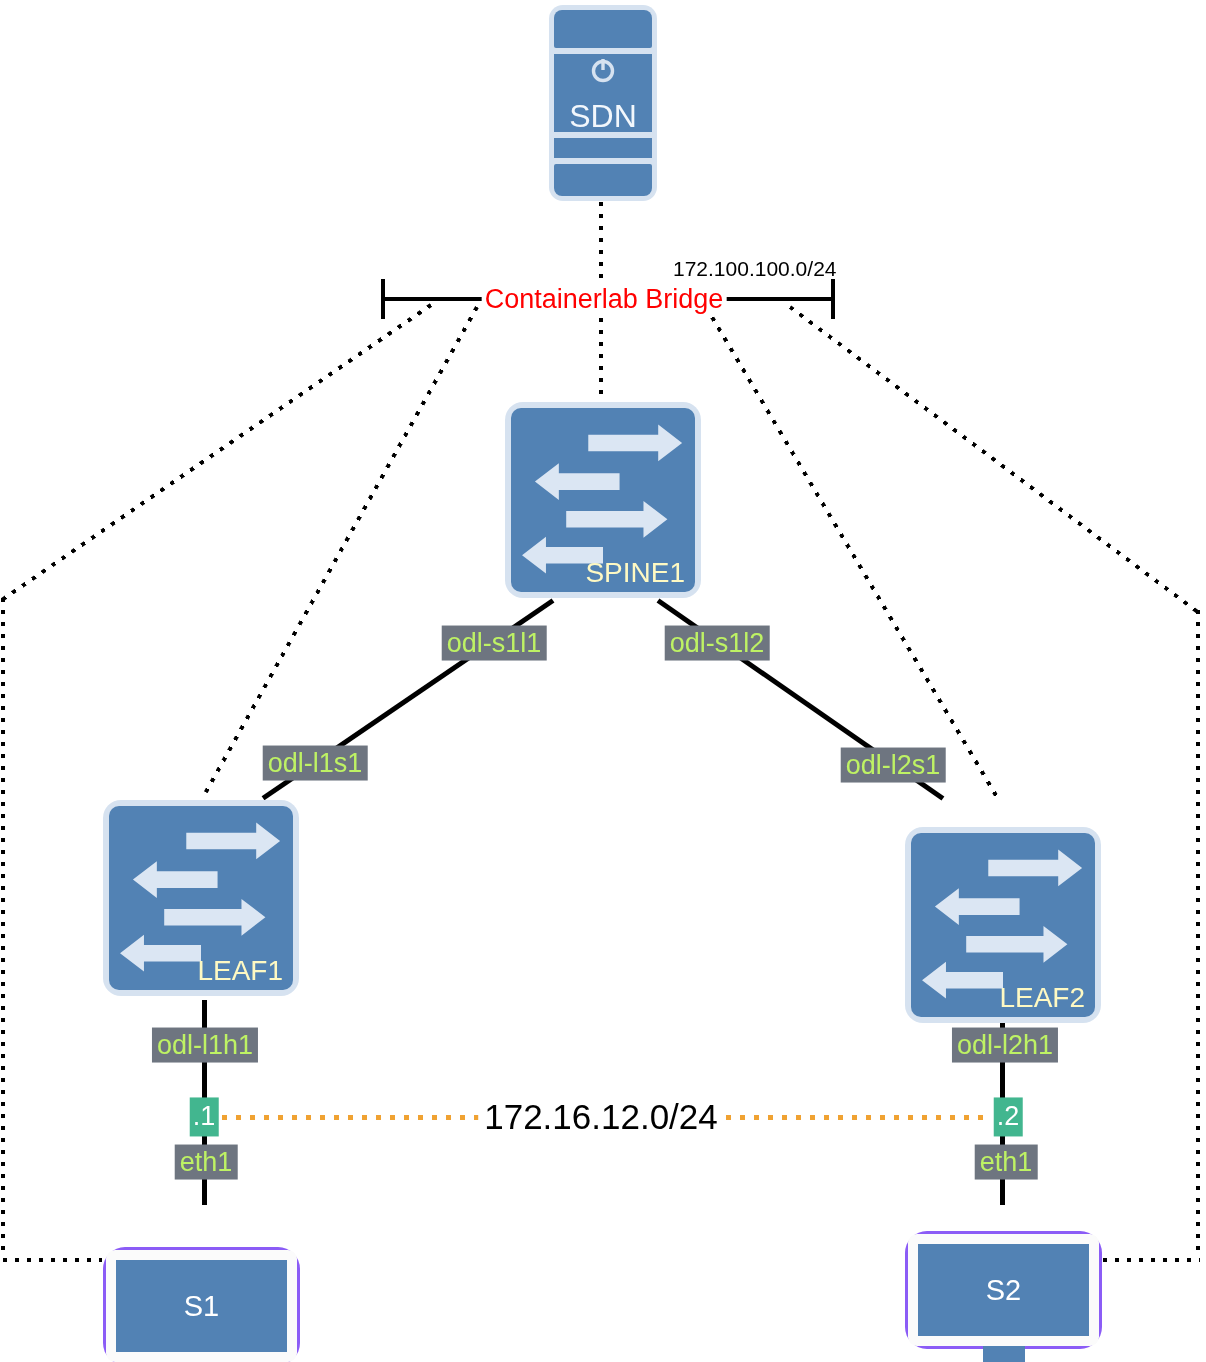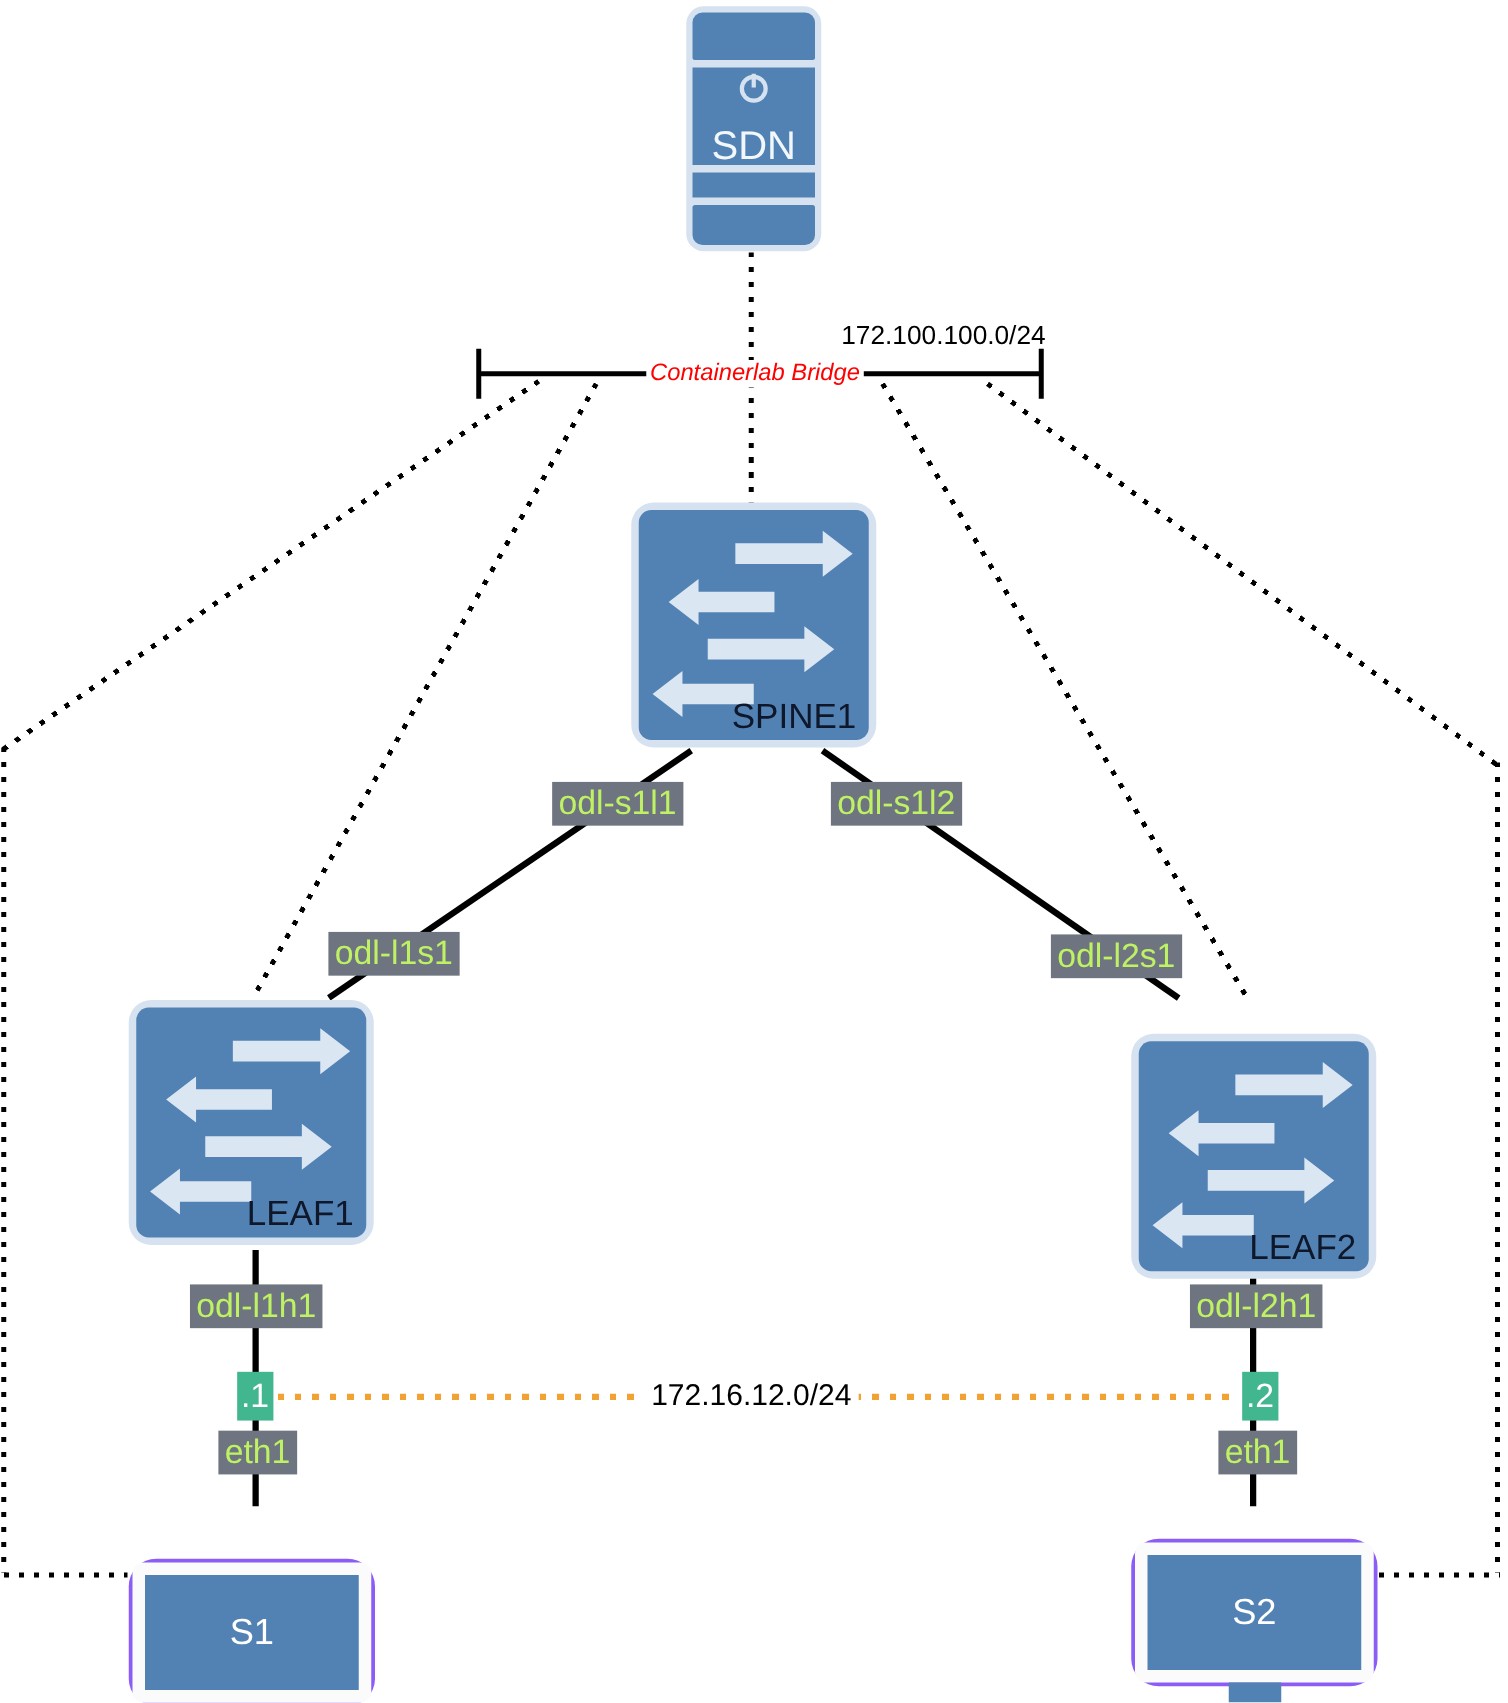--- a/index.html
+++ b/index.html
@@ -18,29 +18,29 @@
     background:repeating-linear-gradient(to right,#000 0 4px,transparent 4px 12px);}
   .dot-orange{position:absolute;height:5px;z-index:1;
     background:repeating-linear-gradient(to right,#f0a232 0 5px,transparent 5px 14px);}
   
   .bridge-line{position:absolute;left:383px;top:297px;width:450px;height:4px;background:#000;z-index:2;}
   .bridge-cap{position:absolute;top:279px;width:4px;height:40px;background:#000;z-index:2;}
   
   .center-anchor{position:absolute;transform:translate(-50%,-50%);white-space:nowrap;z-index:4;}
   .port-label{background:#6e7580;color:#bef264;font-size:27px;line-height:1.22;padding:1px 5px;}
   .ip-badge{background:#42b68f;color:#fff;font-size:27px;line-height:1.3;padding:2px 3px;}
-  .bridge-name{color:#ff0000;background:#fff;font-size:19px;padding:0 3px;font-style:italic;}
+  .bridge-name{color:#ff0000;background:#fff;font-size:27px;padding:0 3px;}
   .bridge-subnet{position:absolute;left:673px;top:257px;color:#000;font-size:21px;white-space:nowrap;z-index:4;}
-  .host-subnet{color:#000;background:#fff;font-size:24px;padding:0 6px;}
+  .host-subnet{color:#000;background:#fff;font-size:35px;padding:0 6px;}
   
   .switch{position:absolute;width:196px;height:196px;box-sizing:border-box;background:#d6e2f0;
     border-radius:18px;padding:6px;z-index:3;}
   .switch-inner{position:relative;width:100%;height:100%;background:#5282b4;border-radius:10px;}
   .switch-inner svg{position:absolute;left:0;top:0;width:100%;height:100%;}
-  .switch-name{position:absolute;right:10px;bottom:3px;color:#0f172a;font-size:28px;}
+  .switch-name{position:absolute;right:10px;bottom:3px;color:#fef9c3;font-size:28px;}
   
   .server{position:absolute;left:549px;top:5px;width:108px;height:196px;box-sizing:border-box;
     background:#d6e2f0;border-radius:14px;padding:5px;display:flex;flex-direction:column;gap:6px;z-index:3;}
   .server-seg{background:#5282b4;}
   .server-seg.s1{height:38px;border-radius:8px 8px 2px 2px;}
   .server-seg.s2{height:78px;display:flex;flex-direction:column;align-items:center;justify-content:center;gap:14px;}
   .server-seg.s3{height:20px;}
   .server-seg.s4{flex:1;border-radius:2px 2px 8px 8px;}
   .server-name{color:#f2f7fc;font-size:32px;line-height:1;margin-top:2px;}
   

